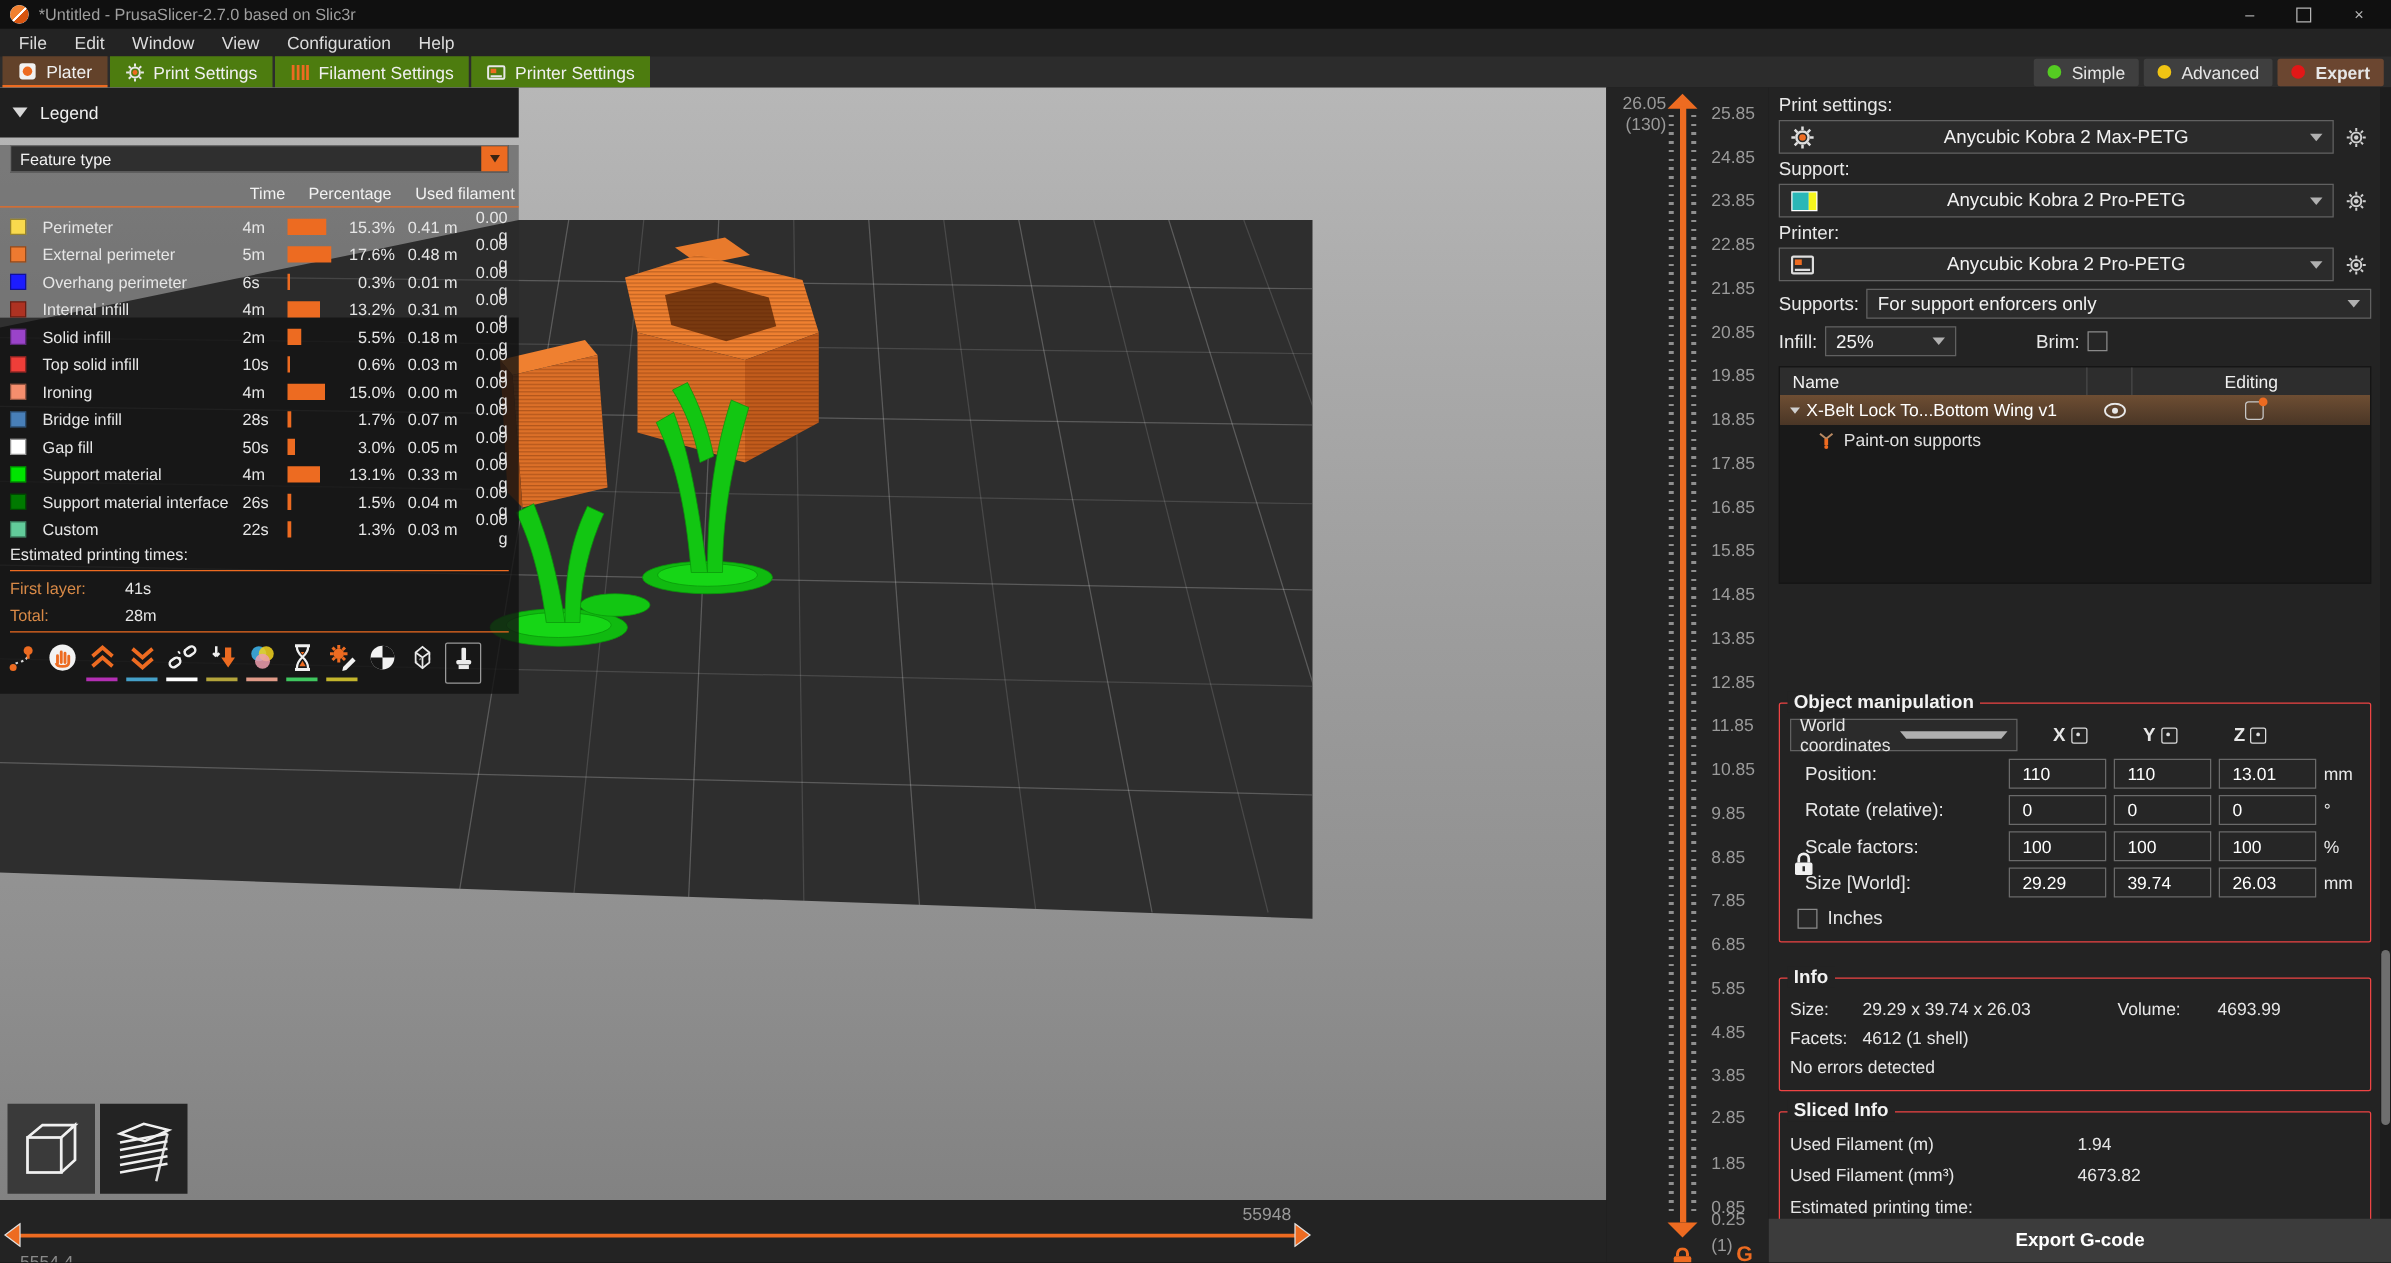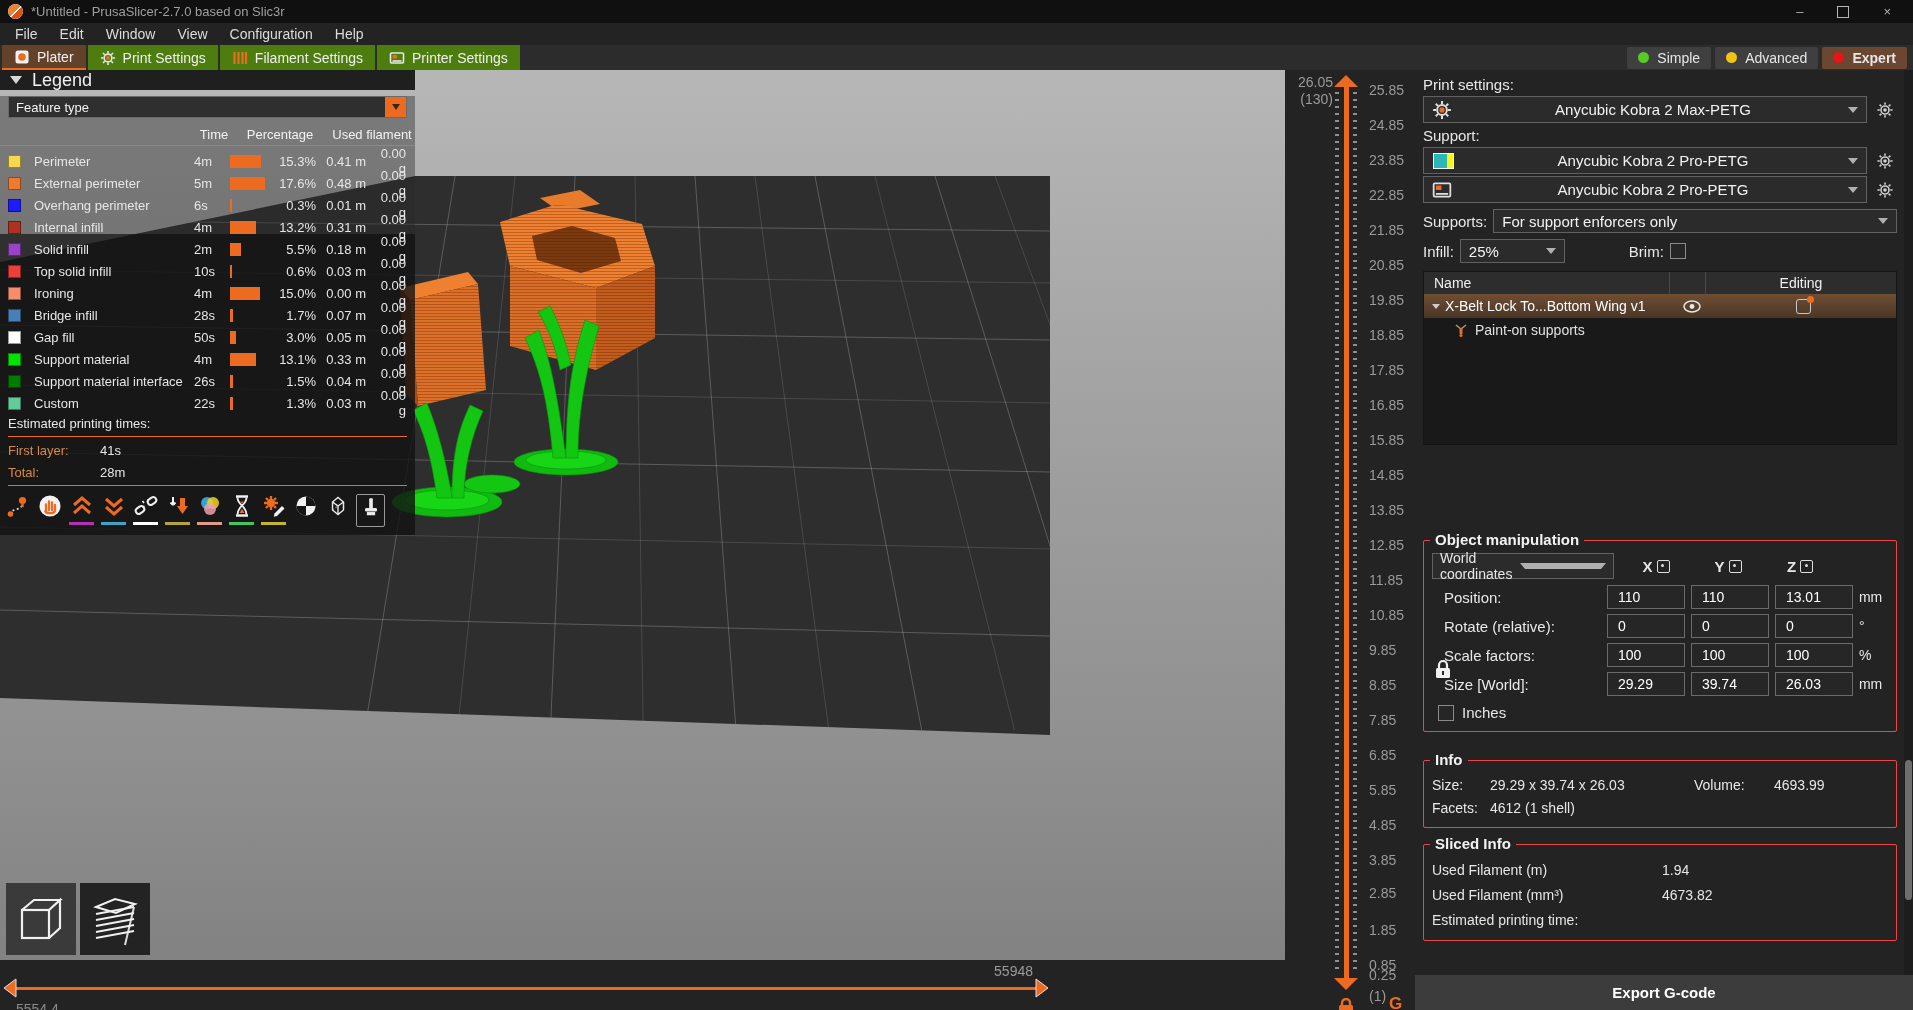--- a/index.html
+++ b/index.html
@@ -30,21 +30,21 @@
   #main{display:flex;height:940px;}
   #viewport-col{width:1285px;display:flex;flex-direction:column;}
   #viewport{position:relative;height:890px;overflow:hidden;
     background:linear-gradient(180deg,#b7b7b7 0%,#adadad 18%,#9d9d9d 48%,#8f8f8f 78%,#828282 100%);}
   #scene{position:absolute;left:0;top:0;}
   #bottombar{position:relative;height:50px;background:#232323;overflow:hidden;}
   #gutter{width:130px;position:relative;background:#232323;overflow:hidden;}
   #rightpanel{width:498px;position:relative;background:#232323;box-sizing:border-box;padding:4px 16px 0 8px;}
   
   #legend{position:absolute;left:0;top:0;width:415px;}
-  .lg-header{height:20px;background:#1f1f1f;display:flex;align-items:center;gap:10px;padding-left:10px;font-size:18px;color:#f0f0f0;}
+  .lg-header{height:40px;background:#1f1f1f;display:flex;align-items:center;gap:10px;padding-left:10px;font-size:14px;color:#f0f0f0;}
   .tri-down{width:0;height:0;border-left:6px solid transparent;border-right:6px solid transparent;border-top:8px solid #d8d8d8;}
   .lg-light{background:rgba(40,40,40,0.42);}
   .lg-dark{background:rgba(18,18,18,0.80);padding-bottom:6px;}
   .feature-select{margin:6px 8px 8px;height:20px;background:#2f2f2f;border:1px solid #6a6a6a;display:flex;align-items:center;
     padding-left:7px;font-size:13px;color:#f2f2f2;}
   .fs-btn{margin-left:auto;width:21px;height:100%;background:var(--accent);display:flex;align-items:center;justify-content:center;}
   .fs-btn .ctri{width:0;height:0;border-left:4px solid transparent;border-right:4px solid transparent;border-top:6px solid #3a2413;}
   .col-heads{display:grid;grid-template-columns:186px 40px 92px 92px;padding:1px 0 3px 8px;font-size:13px;color:#f2f2f2;
     border-bottom:1px solid var(--accent);}
   .col-heads span{text-align:center;}
@@ -688,20 +688,21 @@
         <svg width="18" height="18" viewBox="0 0 18 18">
             <g stroke="#d0d0d0" stroke-width="1.6" fill="none">
               <circle cx="9" cy="9" r="4"></circle>
               <path d="M9 1.4v2.4M9 14.2v2.4M1.4 9h2.4M14.2 9h2.4M3.6 3.6l1.7 1.7M12.7 12.7l1.7 1.7M14.4 3.6l-1.7 1.7M5.3 12.7l-1.7 1.7"></path>
             </g>
             <circle cx="9" cy="9" r="1.8" fill="#d0d0d0"></circle>
           </svg>
       </button>
     </div>
 
+    <div class="plabel">Printer:</div>
     <div class="preset-row">
       <div class="preset-select">
         <span class="pre-icon">
           <svg width="20" height="18" viewBox="0 0 18 16">
               <rect x="1.5" y="2" width="15" height="12" rx="1" fill="none" stroke="#dedede" stroke-width="1.6"></rect>
               <rect x="3.5" y="4" width="5" height="4" fill="#ED6B21"></rect>
               <path d="M3.5 11.5h11" stroke="#dedede" stroke-width="1.6"></path>
             </svg>
         </span>
         <span class="pre-text">Anycubic Kobra 2 Pro-PETG</span>
@@ -833,20 +834,23 @@
       <div class="i-row">
         <span class="i-lab w58">Size:</span>
         <span class="w200">29.29 x 39.74 x 26.03</span>
         <span class="i-lab w80">Volume:</span>
         <span>4693.99</span>
       </div>
       <div class="i-row">
         <span class="i-lab w58">Facets:</span>
         <span>4612 (1 shell)</span>
       </div>
+      <div class="i-row">
+        <span>No errors detected</span>
+      </div>
     </div>
 
     <div class="fset" id="fset-sliced">
       <span class="ftitle">Sliced Info</span>
       <div id="sliced-rows">
           <div class="s-row">
             <span class="s-lab">Used Filament (m)</span>
             <span>1.94</span>
           </div>
           <div class="s-row">

